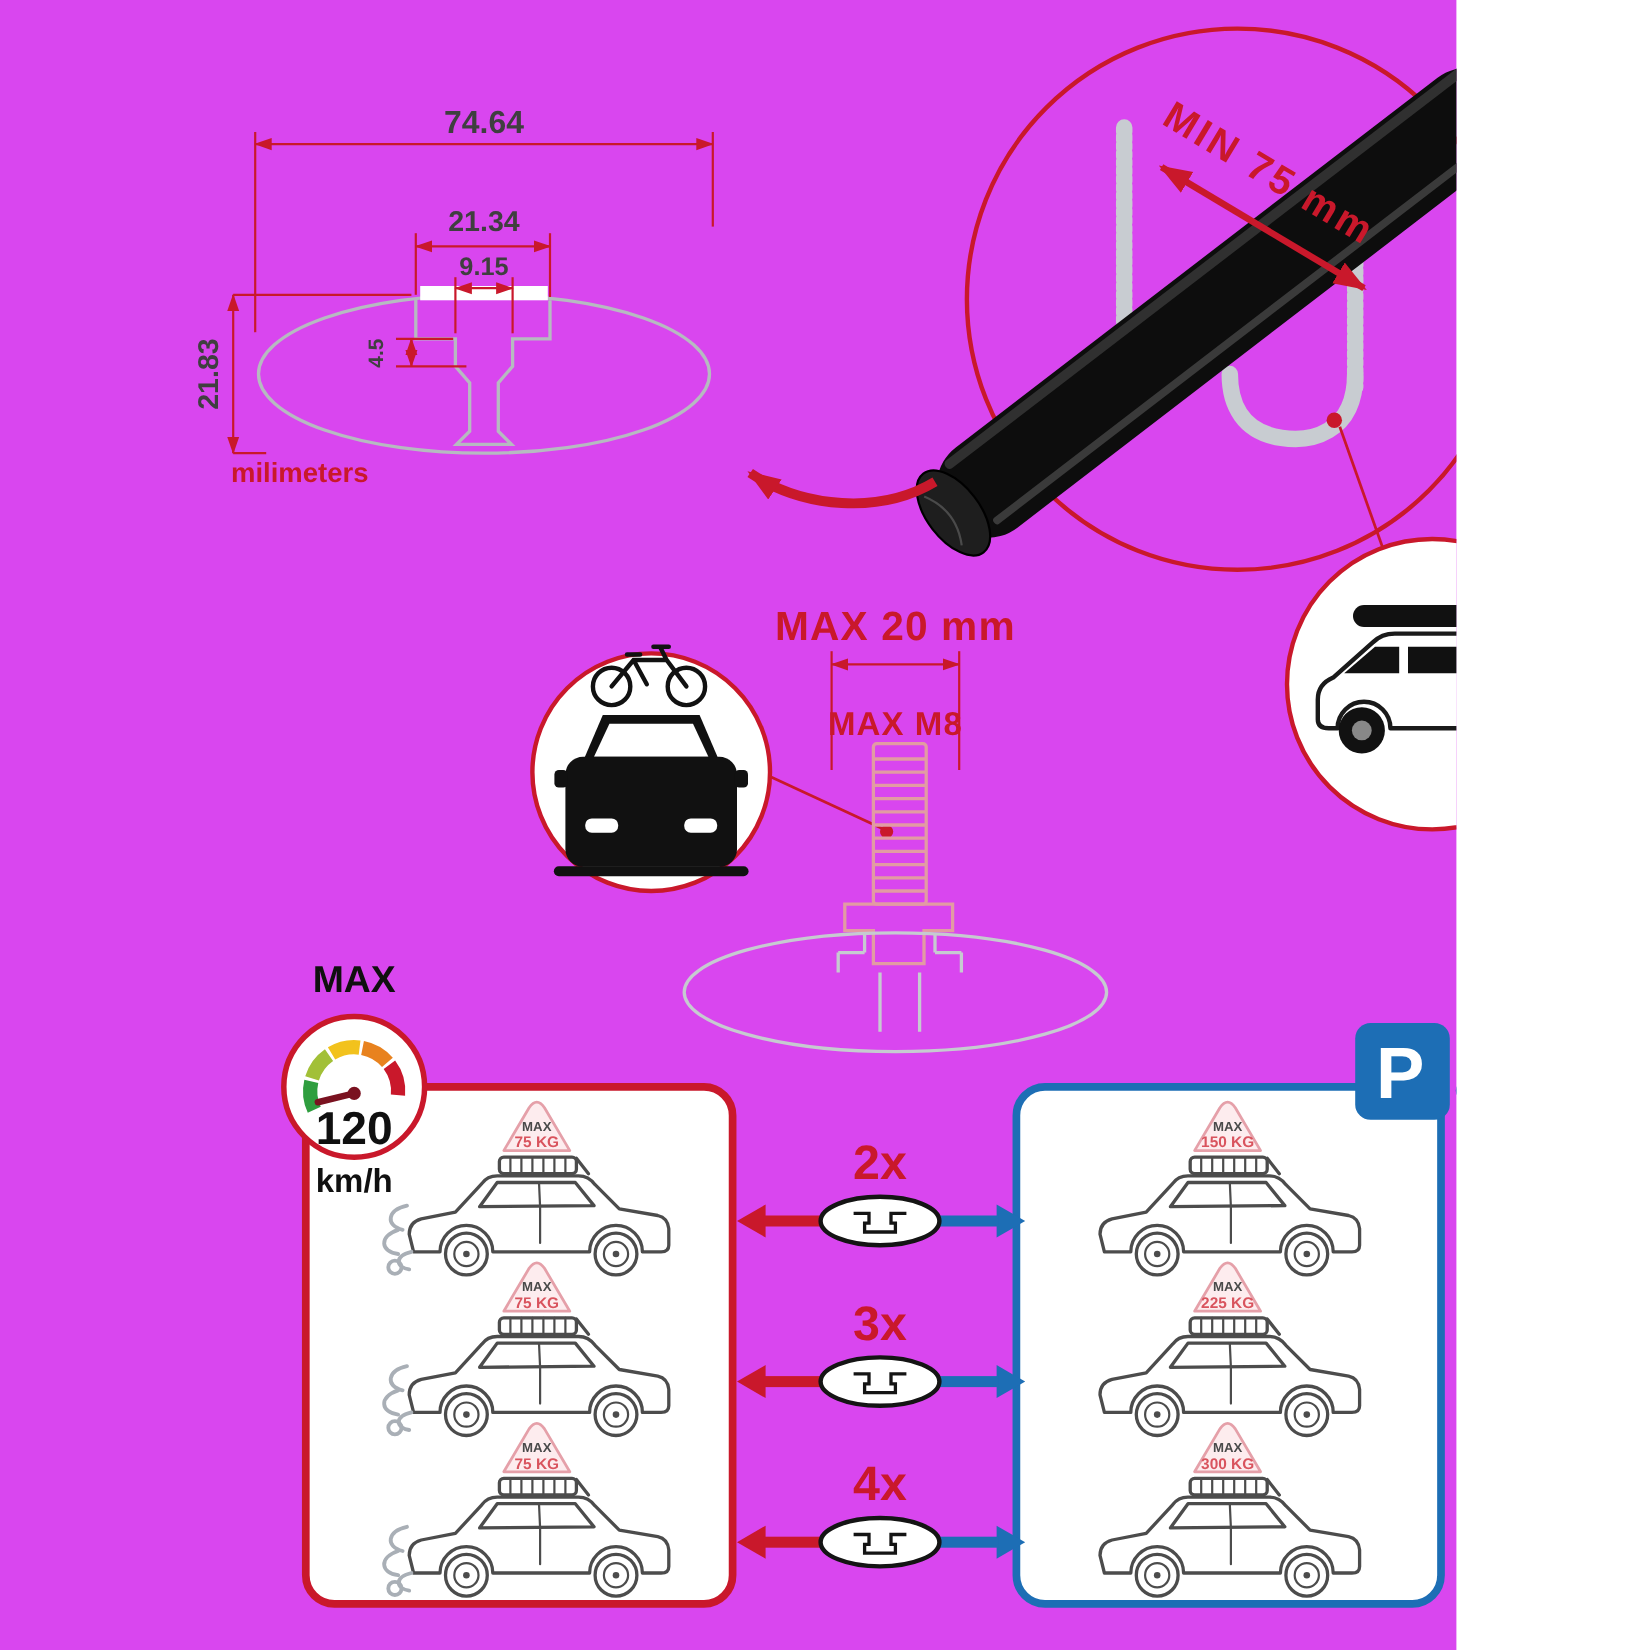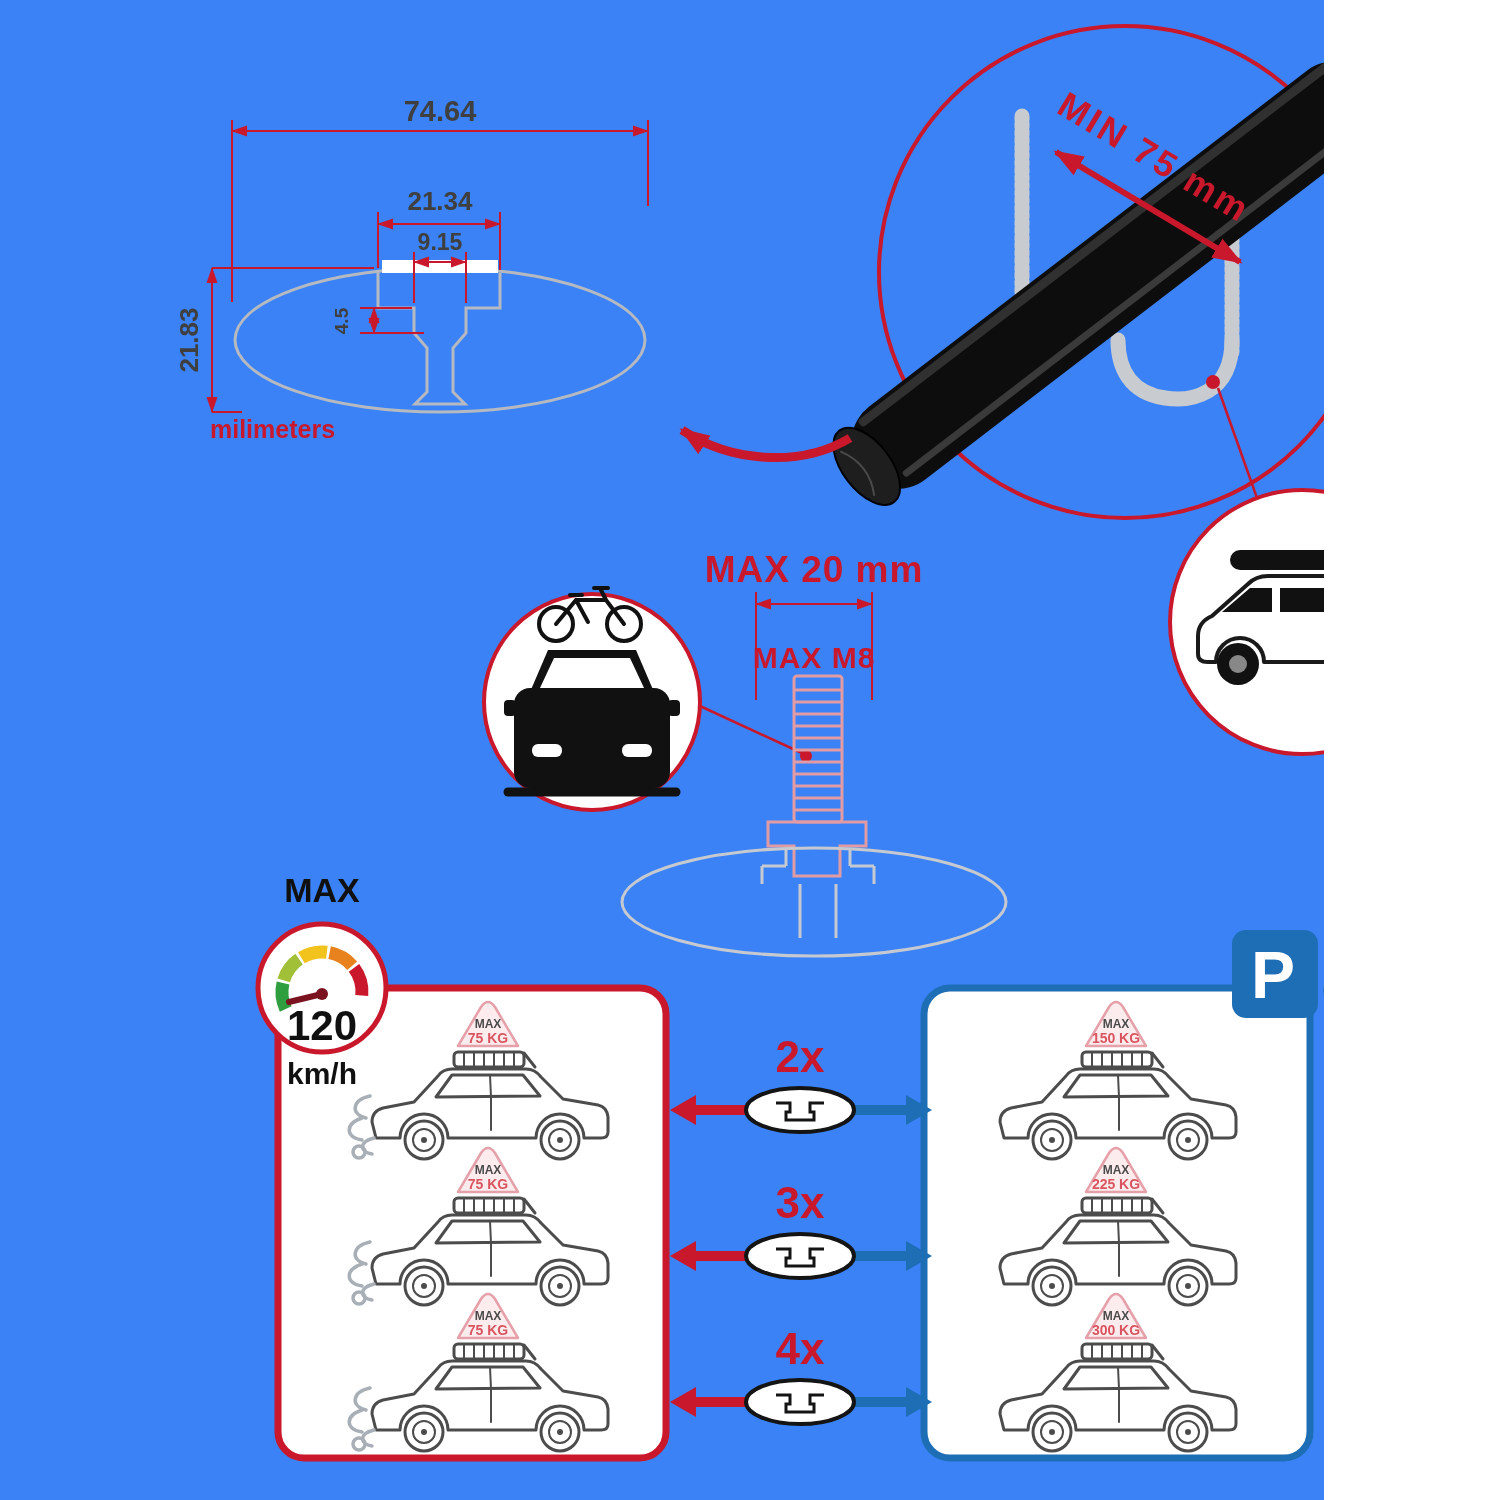--- a/index.html
+++ b/index.html
@@ -1,16 +1,16 @@
 <!DOCTYPE html>
 <html><head>
 <meta charset="utf-8">
 <style>
   html,body{margin:0;padding:0;background:#fff;}
-  .canvas{position:relative;width:1324px;height:1500px;background:#3b82f6;overflow:hidden;
+  .canvas{position:relative;width:1324px;height:1500px;background:#d946ef;overflow:hidden;
           font-family:"Liberation Sans",sans-serif;}
   svg{position:absolute;left:0;top:0;}
   text{font-family:"Liberation Sans",sans-serif;}
   
   .dim{stroke:#c9182b;stroke-width:2;fill:none;}
   .pl{stroke:#b6bac0;stroke-width:3;fill:none;}
   .num{font-size:26px;font-weight:700;fill:#3f3f3f;text-anchor:middle;}
   .num-lg{font-size:29px;}
   .num-sm{font-size:19px;}
   .units{font-size:25px;font-weight:700;fill:#c9182b;text-anchor:start;}

